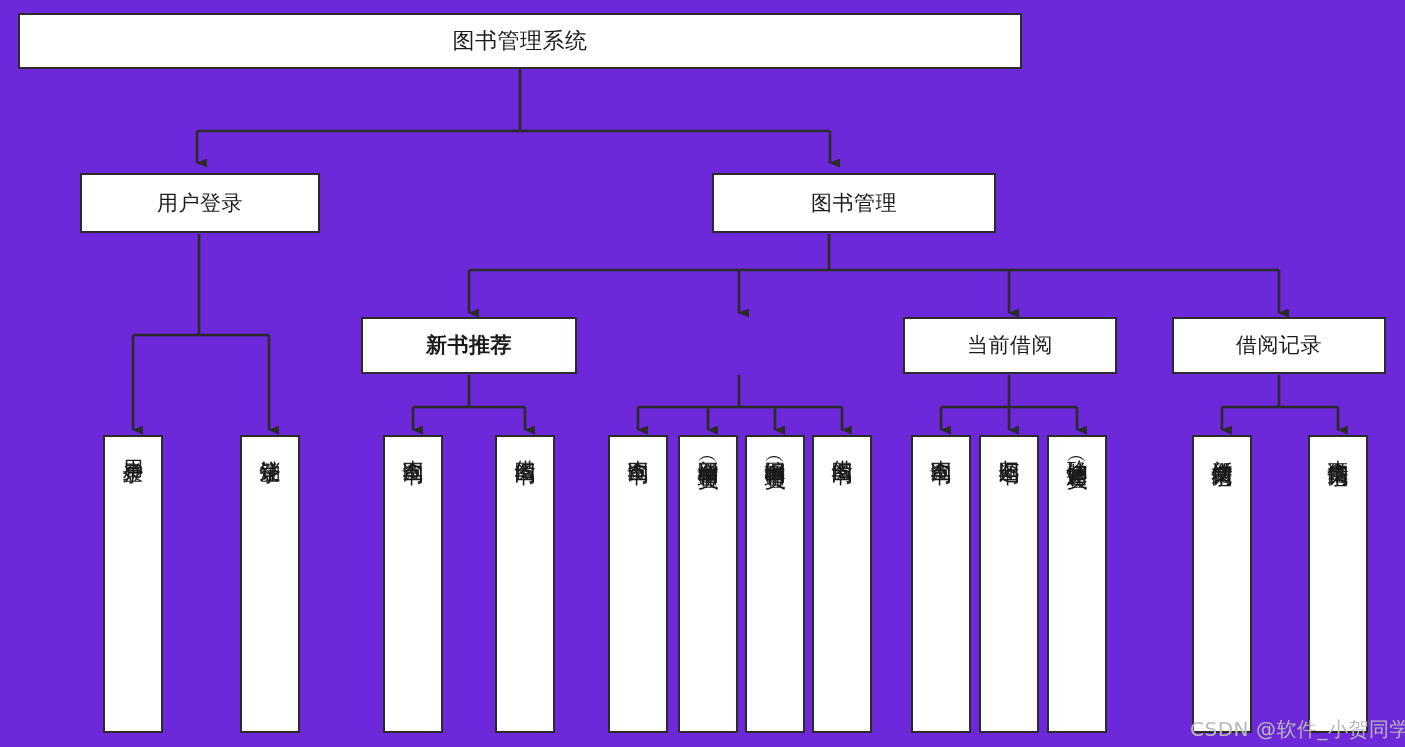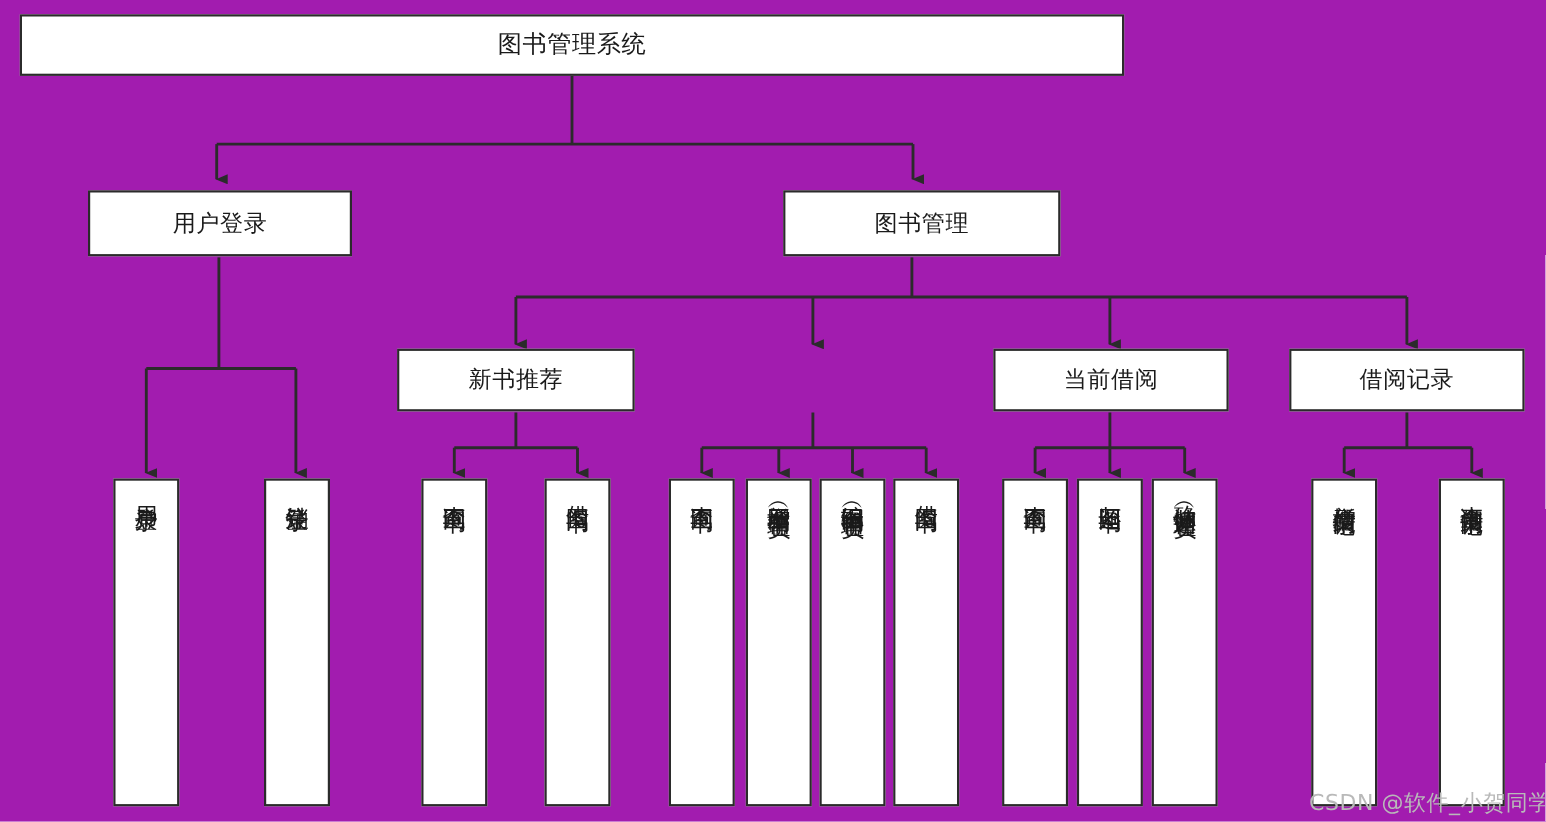--- a/index.html
+++ b/index.html
@@ -8,21 +8,21 @@
     padding: 0;
     background: #ffffff;
   }
   body {
     font-family: "DejaVu Sans", "Liberation Sans", sans-serif;
   }
   #diagram-root {
     position: relative;
     width: 1405px;
     height: 747px;
-    background: #a21caf;
+    background: #6d28d9;
     overflow: hidden;
   }
   svg.wires {
     position: absolute;
     left: 0;
     top: 0;
     width: 1405px;
     height: 747px;
     pointer-events: none;
   }
@@ -125,25 +125,25 @@
   </svg>
 
   <div class="node root horizontal" style="left:18px; top:13px; width:1004px; height:56px;">
     <span class="node-label">图书管理系统</span>
   </div>
 
   <div class="node horizontal" style="left:80px; top:173px; width:240px; height:60px;">
     <span class="node-label">用户登录</span>
   </div>
 
-  <div class="node horizontal" style="left:712px; top:173px; width:252px; height:60px;">
+  <div class="node horizontal" style="left:712px; top:173px; width:284px; height:60px;">
     <span class="node-label">图书管理</span>
   </div>
 
-  <div class="node horizontal" style="left:361px; top:317px; width:216px; height:57px;">
+  <div class="node horizontal" style="left:361px; top:317px; width:216px; height:57px;font-weight:bold;">
     <span class="node-label">新书推荐</span>
   </div>
 
 
   <div class="node horizontal" style="left:1172px; top:317px; width:214px; height:57px;">
     <span class="node-label">借阅记录</span>
   </div>
 
   <div class="node horizontal" style="left:903px; top:317px; width:214px; height:57px;">
     <span class="node-label">当前借阅</span>

